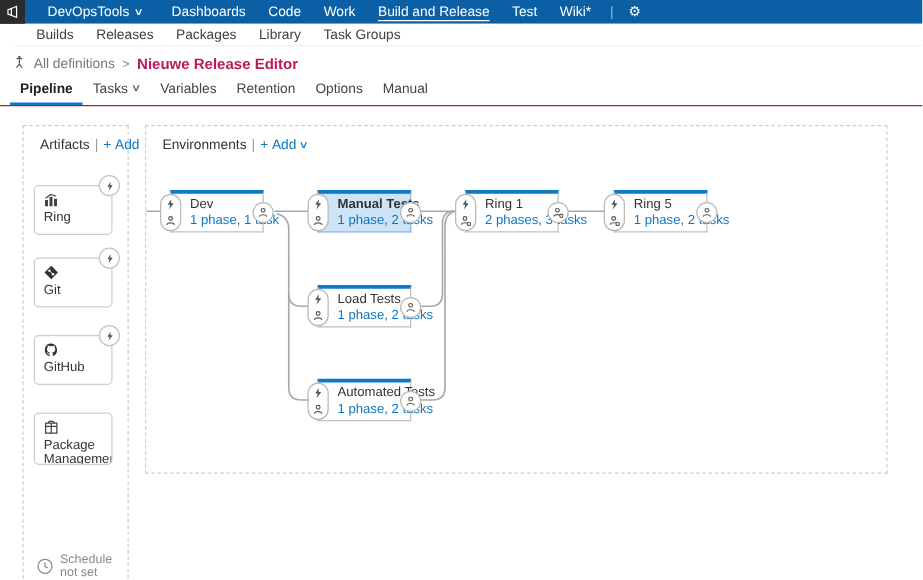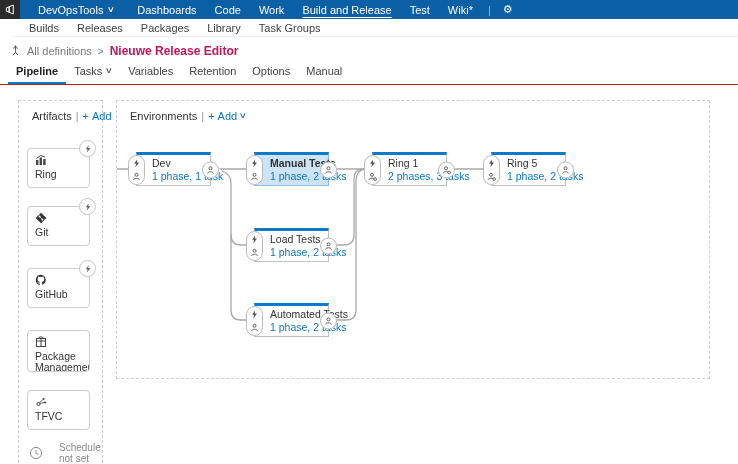--- a/index.html
+++ b/index.html
@@ -48,21 +48,21 @@
 
   
   .a-card { position:absolute; left:8px; width:63px; height:40px; background:#fff; border:1px solid #cecece;
     border-radius:4px; padding:5px 0 0 7px; cursor:pointer; overflow:hidden; }
   .a-card .a-icon { display:block; height:13px; }
   .a-card .a-icon svg { width:12px; height:12px; }
   .a-label { color:#333; font-size:10.5px; line-height:11px; margin-top:2px; }
   .a-badge { position:absolute; width:17px; height:17px; border-radius:50%; background:#fff; border:1px solid #c4c4c4;
     display:flex; align-items:center; justify-content:center; }
   .a-badge svg { width:8px; height:8px; }
-  .schedule { position:absolute; left:10px; display:flex; gap:16px; align-items:center; color:#8a8a8a; }
+  .schedule { position:absolute; left:10px; display:flex; gap:5px; align-items:center; color:#8a8a8a; }
   .schedule svg { width:14px; height:14px; flex:0 0 auto; }
   .sched-text { font-size:10px; line-height:11px; }
 
   
   .flow-svg { position:absolute; left:0; top:0; width:594px; height:279px; pointer-events:none; }
   .node { position:absolute; width:75px; height:34px; background:#fff; border:1px solid #c0c0c0; border-top:3px solid #0c79c9;
     cursor:pointer; z-index:2; }
   .node.selected { background:#cde4f6; border-color:#8fbbe2; border-top-color:#0c79c9; }
   .node-body { padding:2px 2px 0 15px; }
   .node-title { font-size:10.5px; line-height:13px; color:#333; white-space:nowrap; }
@@ -194,31 +194,20 @@
     <div class="a-card" style="top:229px; height:42px">
       <span class="a-icon">
         <svg viewBox="0 0 12 12">
             <rect x="1.5" y="2.5" width="9" height="8" fill="none" stroke="#444"></rect>
             <path d="M1.5 5 H10.5 M6 2.5 V10.5 M3.5 2.5 L4.5 1 H7.5 L8.5 2.5" fill="none" stroke="#444"></path>
           </svg>
       </span>
       <div class="a-label">Package Management</div>
     </div>
 
-    <div class="a-card" style="top:289px">
-      <span class="a-icon">
-        <svg viewBox="0 0 12 12">
-            <circle cx="3.5" cy="8" r="1.6" fill="none" stroke="#444"></circle>
-            <circle cx="8.5" cy="3" r="1.1" fill="#444"></circle>
-            <circle cx="10" cy="6.5" r="1.1" fill="#444"></circle>
-            <path d="M4.6 6.8 L7.6 3.8 M4.9 7.6 L8.9 6.4" stroke="#444" stroke-width=".8"></path>
-          </svg>
-      </span>
-      <div class="a-label">TFVC</div>
-    </div>
 
     <div class="schedule" style="top:341px">
       <svg viewBox="0 0 14 14">
           <circle cx="7" cy="7" r="5.6" fill="none" stroke="#8a8a8a"></circle>
           <path d="M7 4 V7.3 L9.2 8.4" fill="none" stroke="#8a8a8a"></path>
         </svg>
       <span class="sched-text">
         <span>Schedule</span><br>
         <span>not set</span>
       </span>

